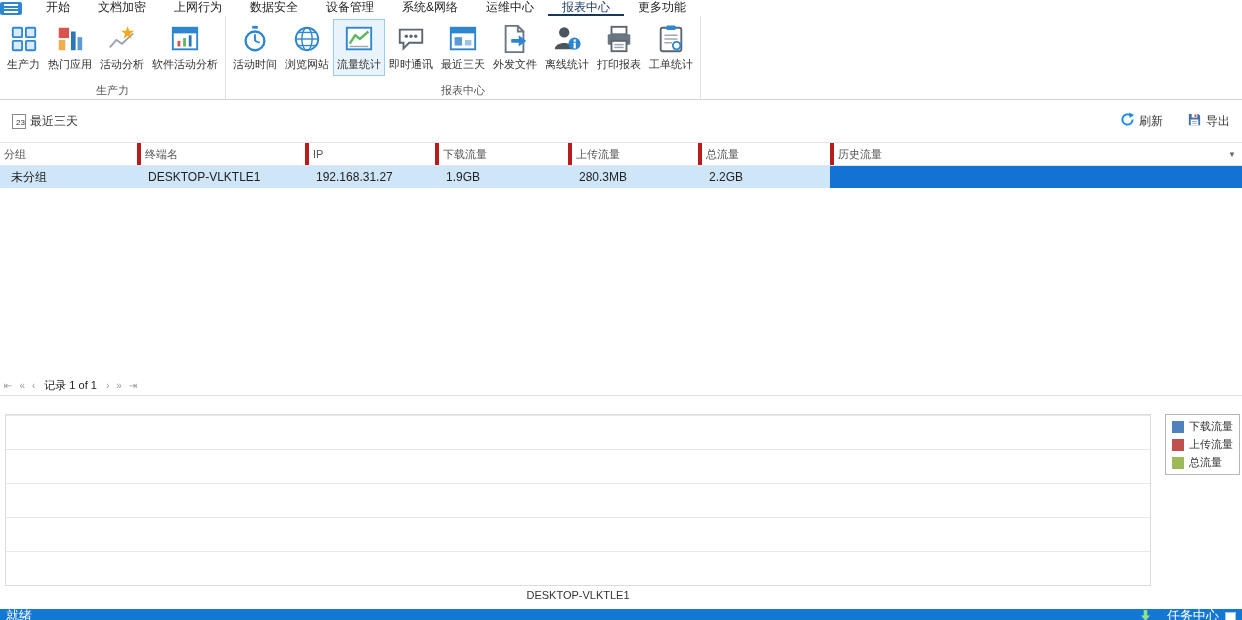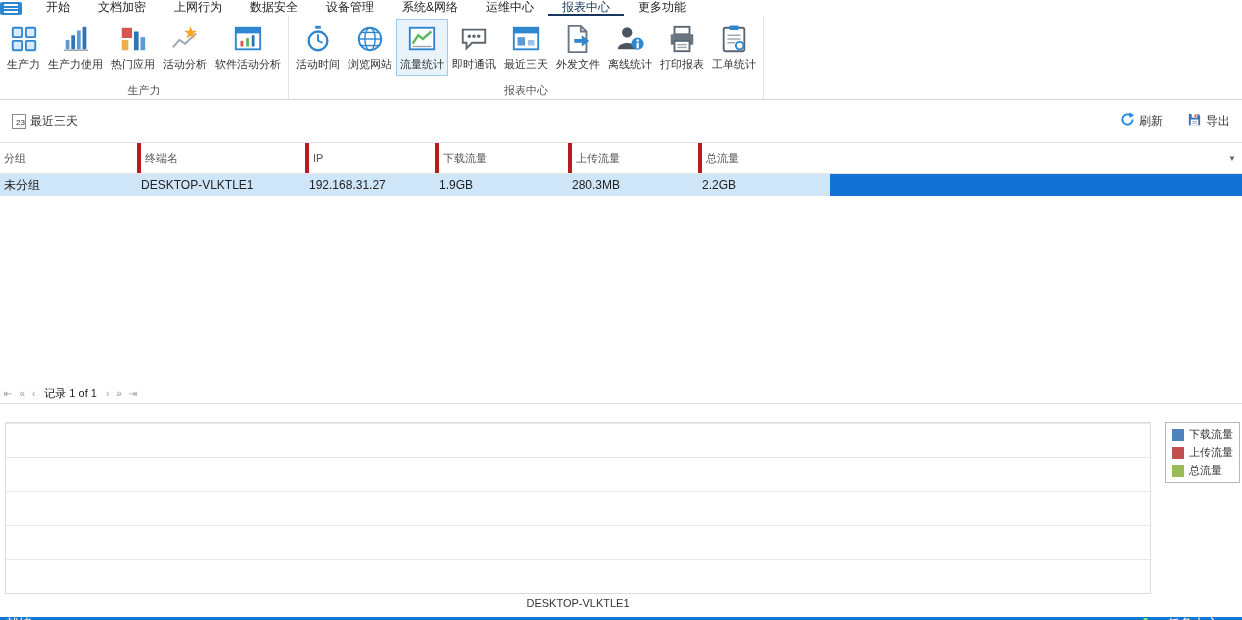--- a/index.html
+++ b/index.html
@@ -27,28 +27,28 @@
   
   .toolbar { height:42px; display:flex; align-items:center; justify-content:space-between; padding:0 12px; font-size:12px; color:#333; }
   .tool-left, .tool-right { display:flex; align-items:center; gap:6px; }
   .tool-right { gap:24px; }
   .tool-btn { display:flex; align-items:center; gap:4px; cursor:pointer; }
   .cal-icon { width:14px; height:15px; border:1px solid #8a8a8a; background:#fff; display:inline-flex; flex-direction:column;align-items:flex-end; }
   .cal-top { height:3px; background:#d9534f; }
   .cal-day { font-size:8px; line-height:10px; text-align:center; color:#333; }
 
   
-  .grid-header { height:32px; display:flex; align-items:center; border-top:1px solid #e4e4e4;
+  .grid-header { height:24px; display:flex; align-items:center; border-top:1px solid #e4e4e4;
     border-bottom:1px solid #e4e4e4; font-size:11px; color:#555; position:relative; }
   .th { padding-left:4px; border-left:4px solid #b91c1c; height:100%; display:flex; align-items:center; cursor:pointer; }
   .th:first-child { border-left:none; }
   .hdr-menu { position:absolute; right:6px; font-size:8px; color:#666; cursor:pointer; }
   .c0{width:137px;} .c1{width:168px;} .c2{width:130px;} .c3{width:133px;} .c4{width:130px;} .c5{width:132px;} .c6{flex:1;}
   .grid-row { height:22px; display:flex; align-items:center; font-size:12px; color:#222; background:#cfe6f9; cursor:pointer; }
-  .td { padding-left:4px; height:100%; display:flex; align-items:center; overflow:hidden; }
+  .td { padding-left:11px; height:100%; display:flex; align-items:center; overflow:hidden; }
   .td.history { padding:0; }
   .history-fill { width:100%; height:100%; background:#1372d4; }
   .grid-empty { height:188px; background:#fff; }
 
   
   .pager { height:20px; display:flex; align-items:center; gap:7px; padding-left:4px; font-size:11px; color:#333;
     border-bottom:1px solid #e0e0e0; }
   .pg-btn { color:#999; font-size:10px; cursor:pointer; line-height:10px; }
   .pg-label { color:#222; padding:0 2px; }
 
@@ -104,32 +104,20 @@
                 <rect x="4" y="18" width="10" height="10" rx="1"></rect>
                 <rect x="18" y="18" width="10" height="10" rx="1"></rect>
               </g>
             </svg>
         </span>
         <span>生产力</span>
       </div>
       <div class="ribbon-item">
         <span class="ricon">
           <svg viewBox="0 0 32 32" width="30" height="30">
-              <rect x="5" y="17" width="4" height="10" fill="#5b9bd5"></rect>
-              <rect x="11" y="12" width="4" height="15" fill="#2e75b6"></rect>
-              <rect x="17" y="7" width="4" height="20" fill="#5b9bd5"></rect>
-              <rect x="23" y="3" width="4" height="24" fill="#2e75b6"></rect>
-              <line x1="3" y1="28" x2="29" y2="28" stroke="#9aa4af" stroke-width="1.5"></line>
-            </svg>
-        </span>
-        <span>生产力使用</span>
-      </div>
-      <div class="ribbon-item">
-        <span class="ricon">
-          <svg viewBox="0 0 32 32" width="30" height="30">
               <rect x="4" y="4" width="11" height="11" fill="#d9534f"></rect>
               <rect x="4" y="17" width="7" height="11" fill="#f0ad4e"></rect>
               <rect x="17" y="8" width="5" height="20" fill="#2e75b6"></rect>
               <rect x="24" y="14" width="5" height="14" fill="#5b9bd5"></rect>
             </svg>
         </span>
         <span>热门应用</span>
       </div>
       <div class="ribbon-item">
         <span class="ricon">
@@ -302,20 +290,21 @@
   </div>
 </div>
 
 <div class="grid-header">
   <div class="th c0">分组</div>
   <div class="th c1">终端名</div>
   <div class="th c2">IP</div>
   <div class="th c3">下载流量</div>
   <div class="th c4">上传流量</div>
   <div class="th c5">总流量</div>
+  <div class="th c6">历史流量</div>
   <span class="hdr-menu">▼</span>
 </div>
 
 <div class="grid-row selected">
   <div class="td c0">未分组</div>
   <div class="td c1">DESKTOP-VLKTLE1</div>
   <div class="td c2">192.168.31.27</div>
   <div class="td c3">1.9GB</div>
   <div class="td c4">280.3MB</div>
   <div class="td c5">2.2GB</div>

